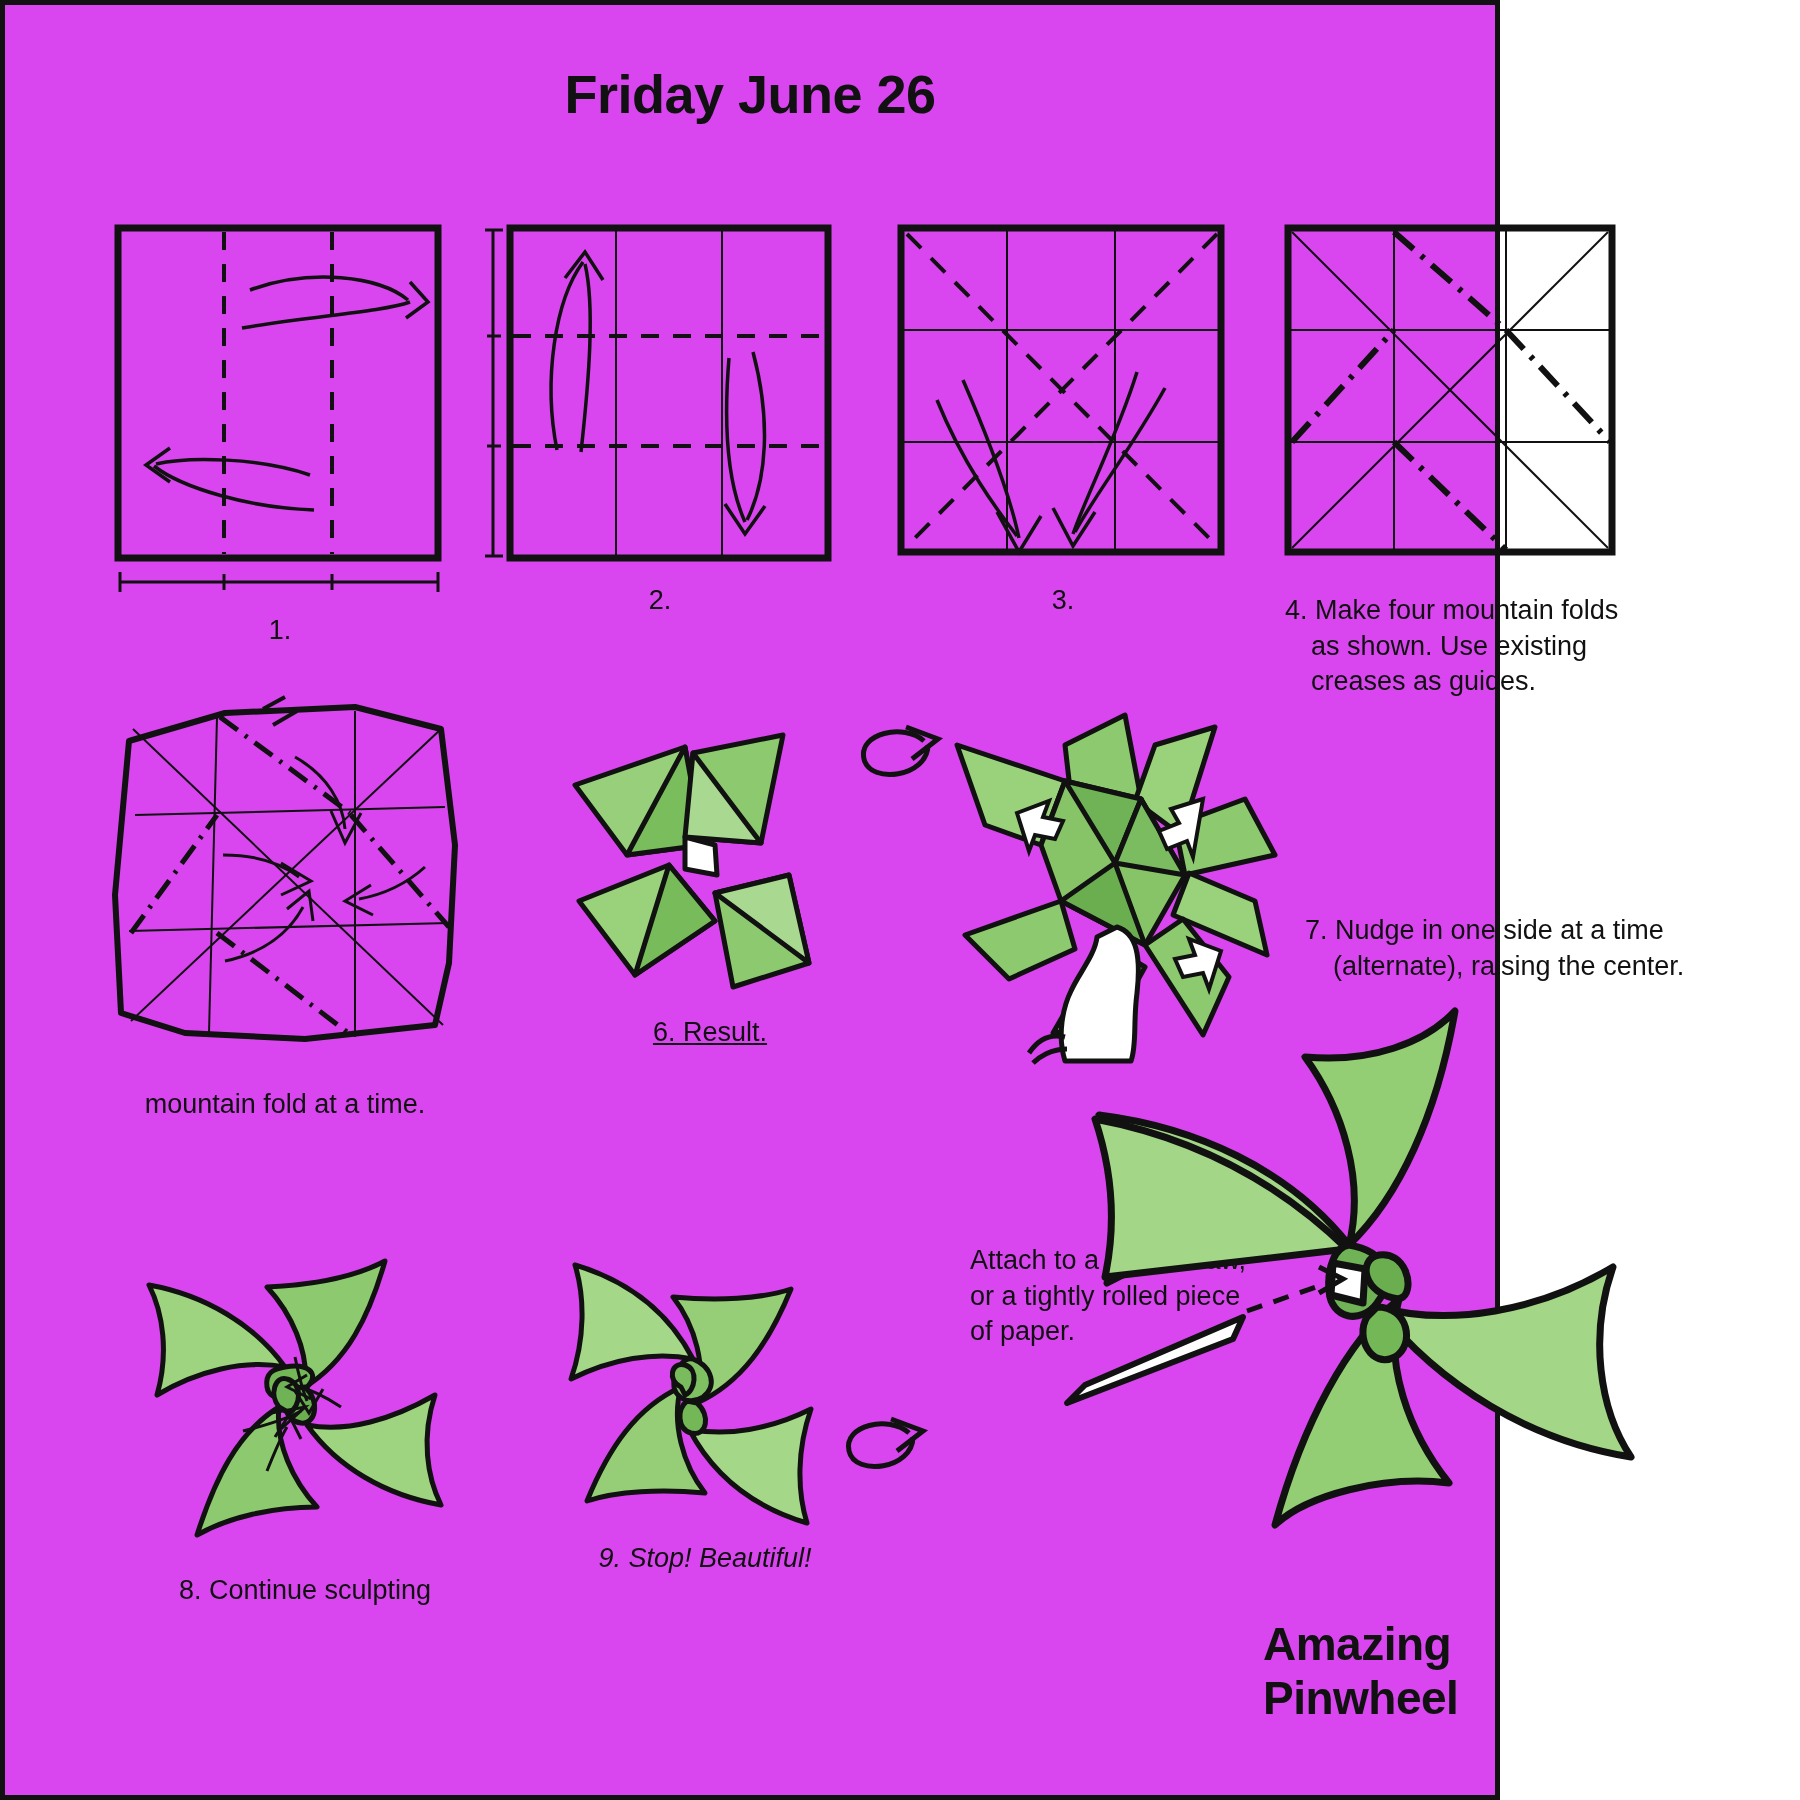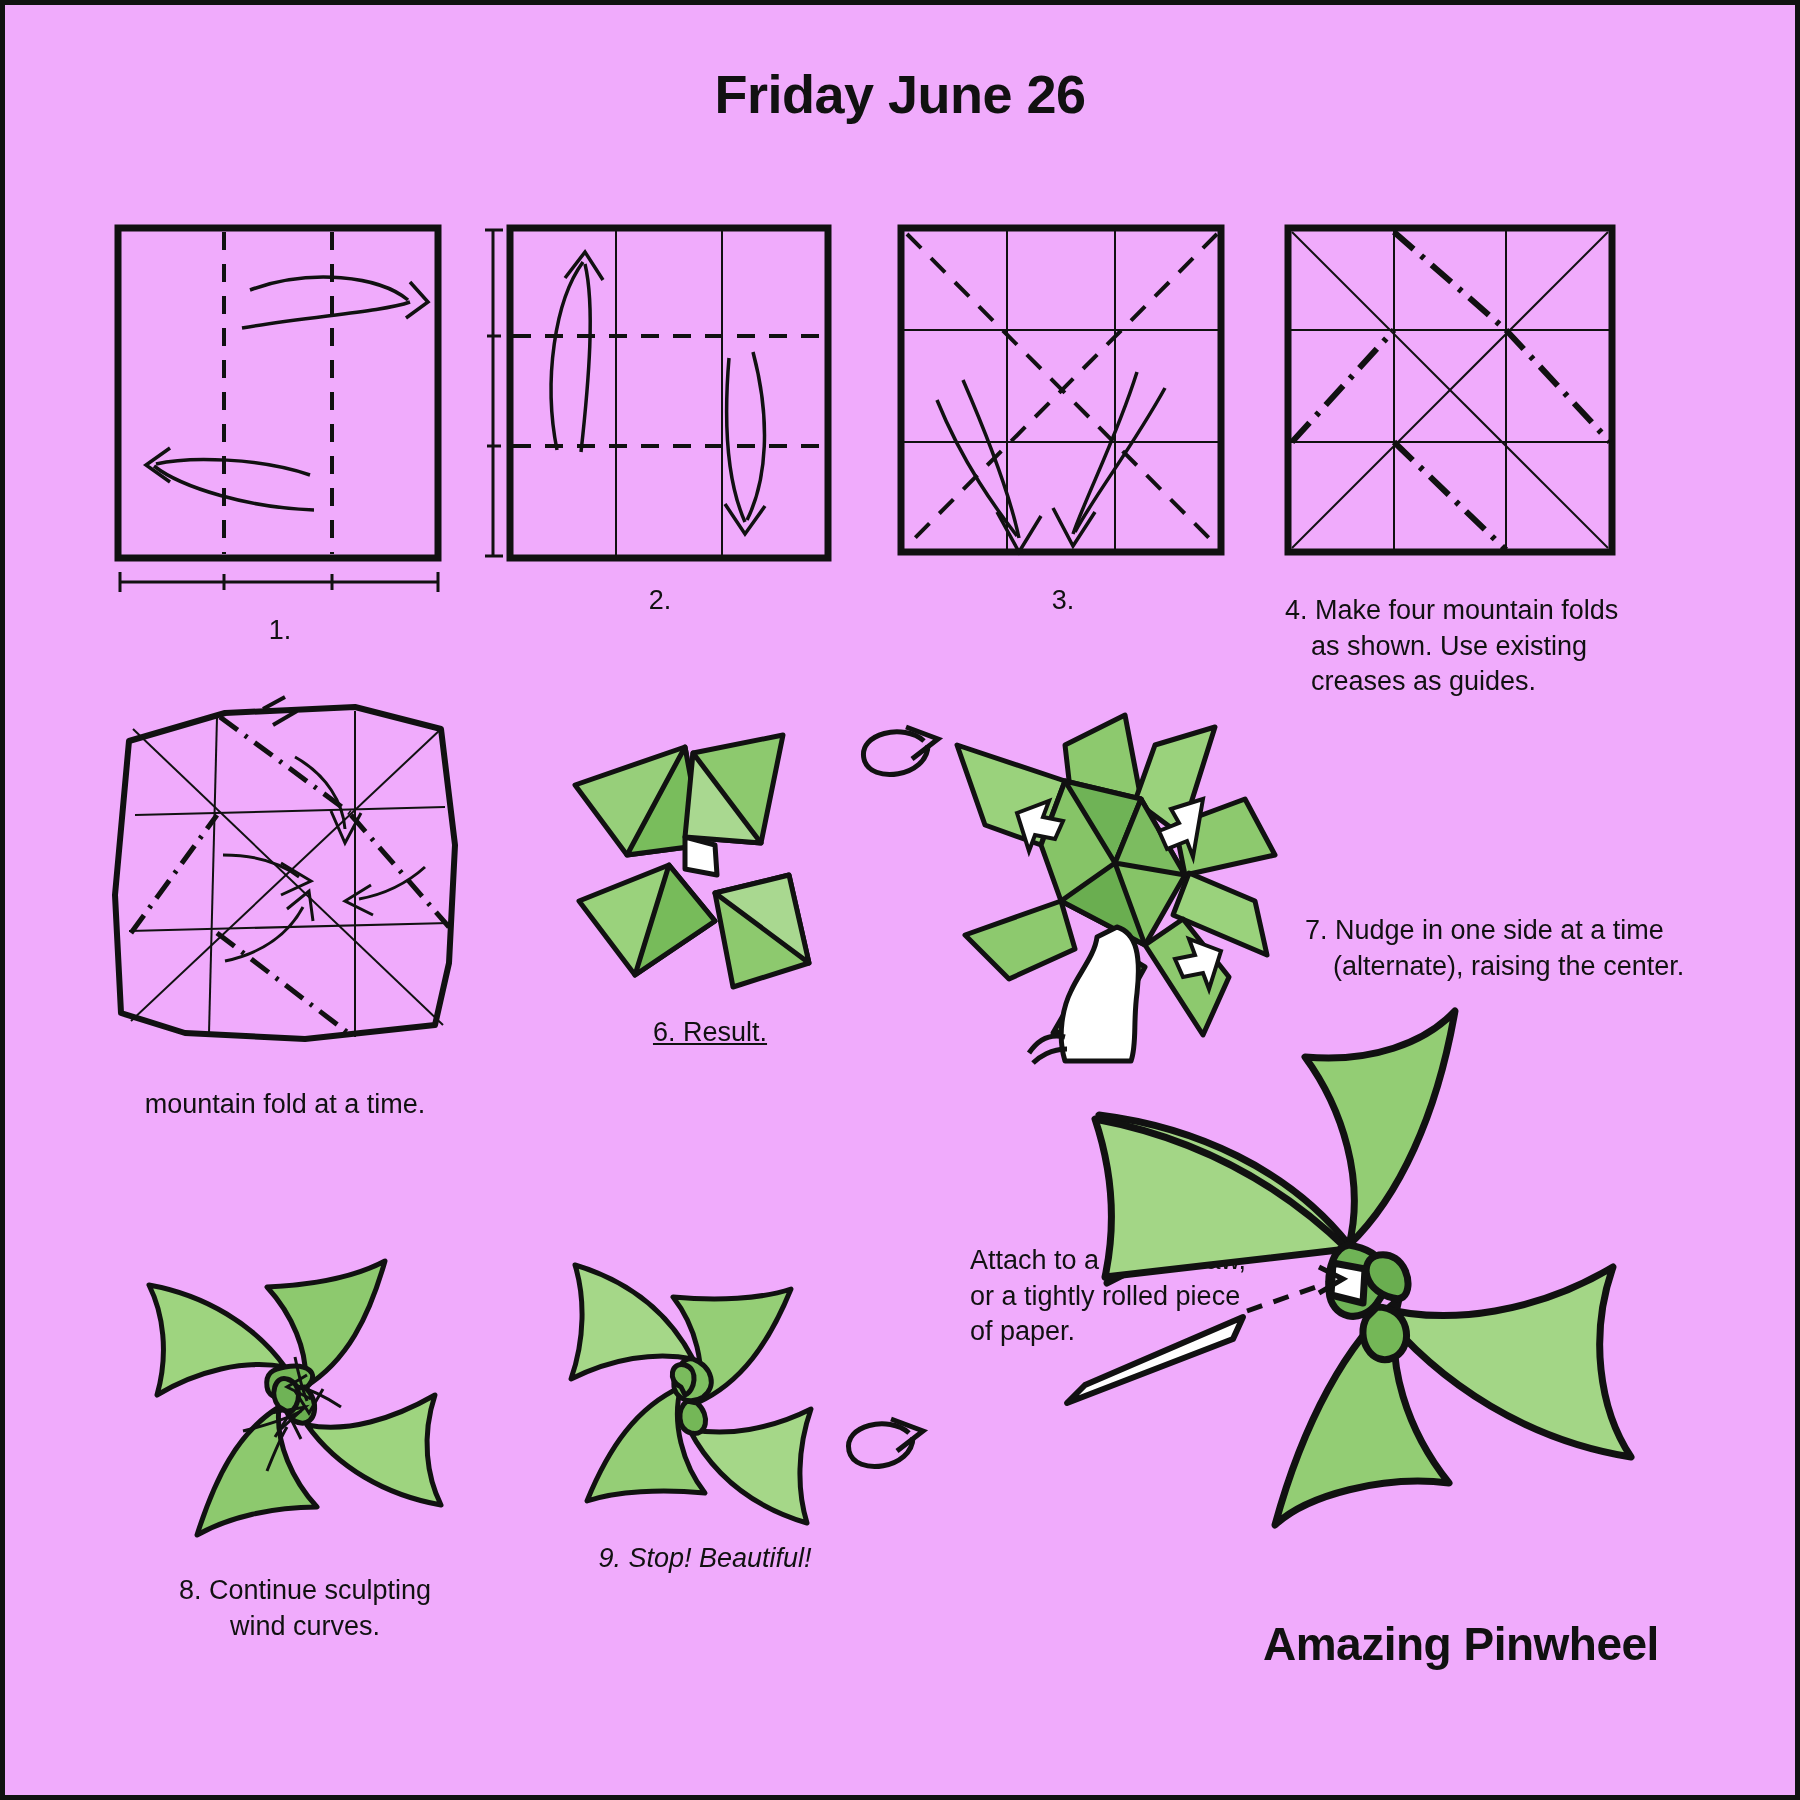--- a/index.html
+++ b/index.html
@@ -9,25 +9,25 @@
   }
   body {
     width: 1800px;
     height: 1800px;
     font-family: "Liberation Sans", sans-serif;
     color: #111111;
     overflow: hidden;
   }
   .page {
     position: relative;
-    width: 1800px;
+    width: 1500px;
     height: 1800px;
     box-sizing: border-box;
     border: 5px solid #111111;
-    background: #f0abfc;
+    background: #d946ef;
   }
   .title {
     position: absolute;
     top: 58px;
     left: 0;
     width: 100%;
     text-align: center;
     font-size: 54px;
     font-weight: bold;
     letter-spacing: -0.5px;
@@ -268,21 +268,20 @@
         <path d="M172 120 L152 132 L176 144"></path>
         <path d="M160 102 C164 122 168 136 172 146"></path>
         <path d="M160 136 L174 158 L188 134"></path>
         <path d="M132 216 C140 196 146 182 152 172"></path>
         <path d="M140 182 L154 160 L166 184"></path>
       </g>
     </svg>
   </div>
   <div class="caption center" style="left:110px; top:1568px; width:380px;">
     <div>8. Continue sculpting</div>
-    <div>wind curves.</div>
   </div>
 
   <div class="figure" style="left:540px; top:1250px;">
     <svg width="290" height="290" viewBox="0 0 290 290">
       <g stroke="#111111" stroke-width="5" stroke-linejoin="round">
         <path d="M30 10 C84 26 124 58 148 104 C110 96 66 104 26 124 C40 84 40 42 30 10 Z" fill="#a5d788"></path>
         <path d="M246 34 C224 88 196 128 152 148 C162 112 150 70 128 42 C172 46 216 44 246 34 Z" fill="#95ce76"></path>
         <path d="M262 268 C208 252 168 220 144 174 C182 182 226 174 266 154 C252 194 252 236 262 268 Z" fill="#a5d788"></path>
         <path d="M42 246 C64 192 92 152 136 132 C126 168 138 210 160 238 C116 234 72 236 42 246 Z" fill="#95ce76"></path>
         <path d="M148 104 C168 112 172 132 158 142 C142 152 124 140 130 122 C134 110 140 102 148 104 Z" fill="#7fc062"></path>

